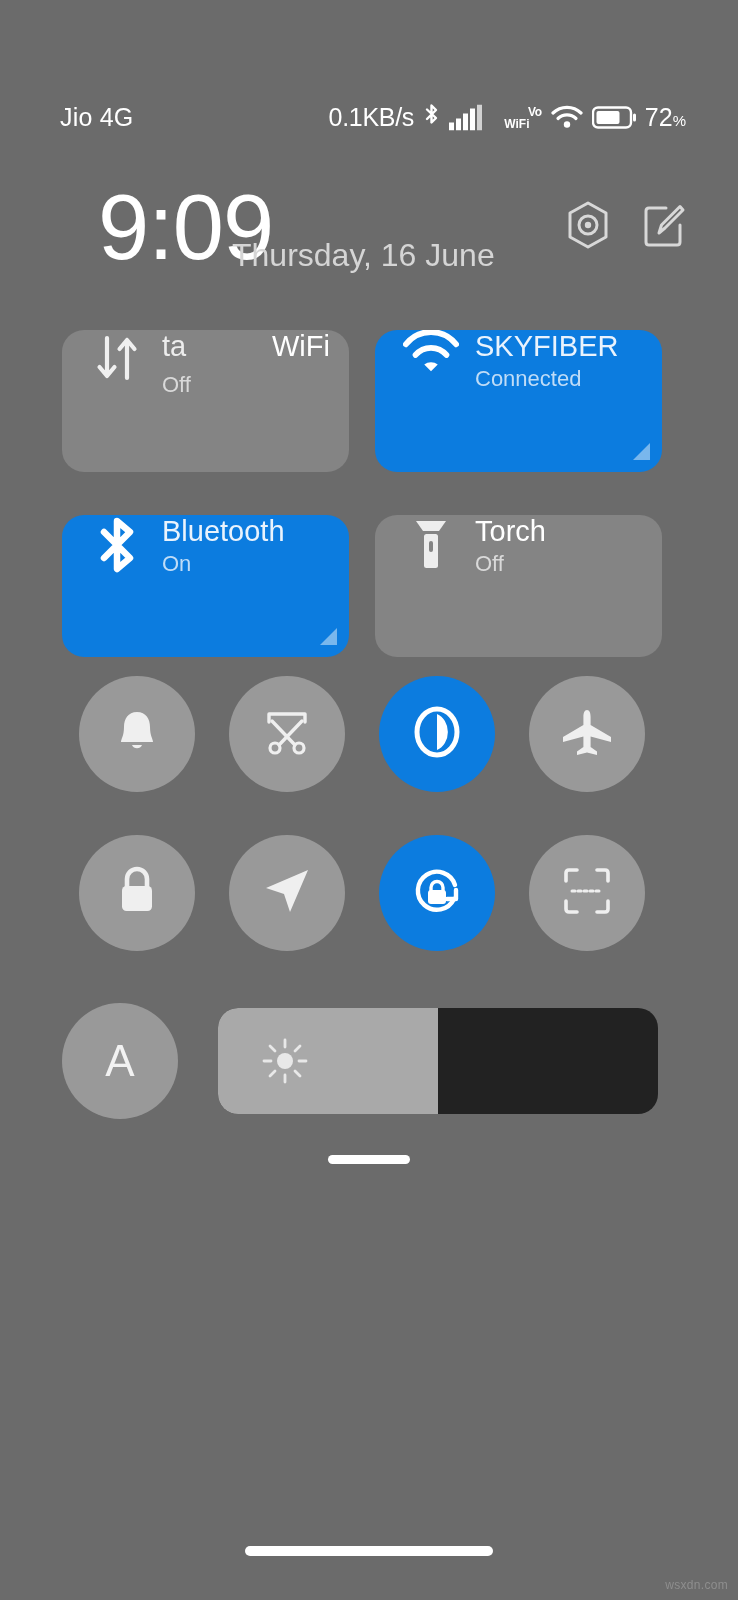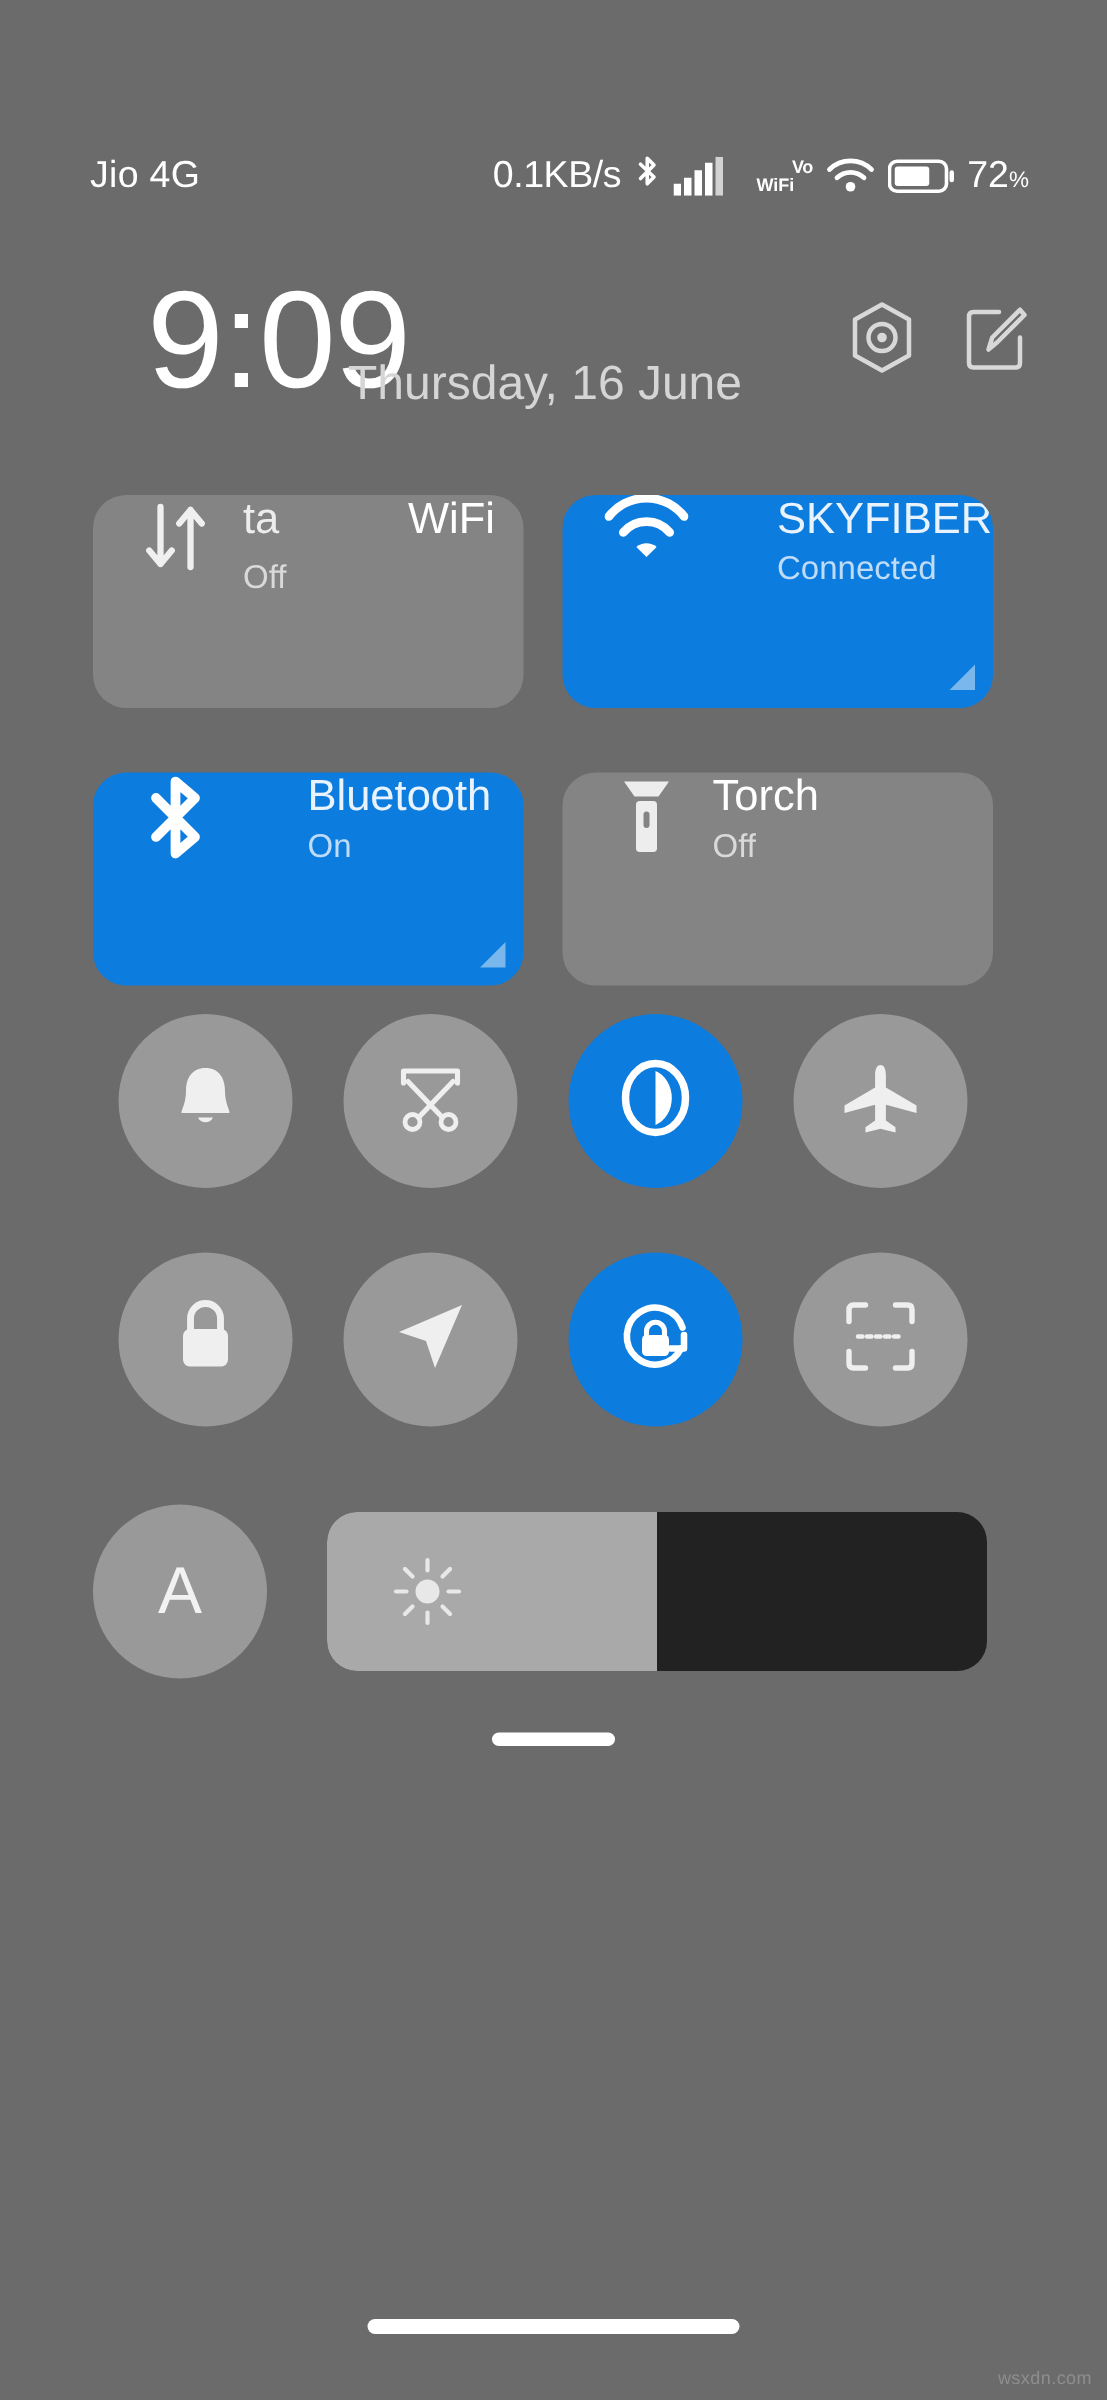--- a/index.html
+++ b/index.html
@@ -59,21 +59,21 @@
   .tiles {
     position:absolute; left:62px; top:313px;
     width:600px;
     display:grid; grid-template-columns:287px 287px; gap:26px 26px;
   }
   .tile {
     position:relative; height:142px; border-radius:22px;
     background:#848484; display:flex; align-items:flex-start;
     padding-left:28px; overflow:hidden;margin-top:17px;
   }
-  .tile.on { background:#0c7cdf;gap:43px; }
+  .tile.on { background:#0c7cdf; }
   .tile-ico { width:56px; flex:0 0 56px; display:flex; align-items:center; justify-content:center; }
   .tile-txt { margin-left:16px; display:flex; flex-direction:column; justify-content:center; overflow:hidden; }
   .tile-title { color:#ffffff; font-size:29px; line-height:1.12; white-space:nowrap; }
   .tile-title.lite { color:#e9f3fd; }
   .tile-sub { color:#d9d9d9; font-size:22px; margin-top:4px; white-space:nowrap; }
   .tile.on .tile-sub { color:#bfdcf7; }
   .tile-corner {
     position:absolute; right:12px; bottom:12px;
     width:0; height:0;
     border-left:17px solid transparent;

